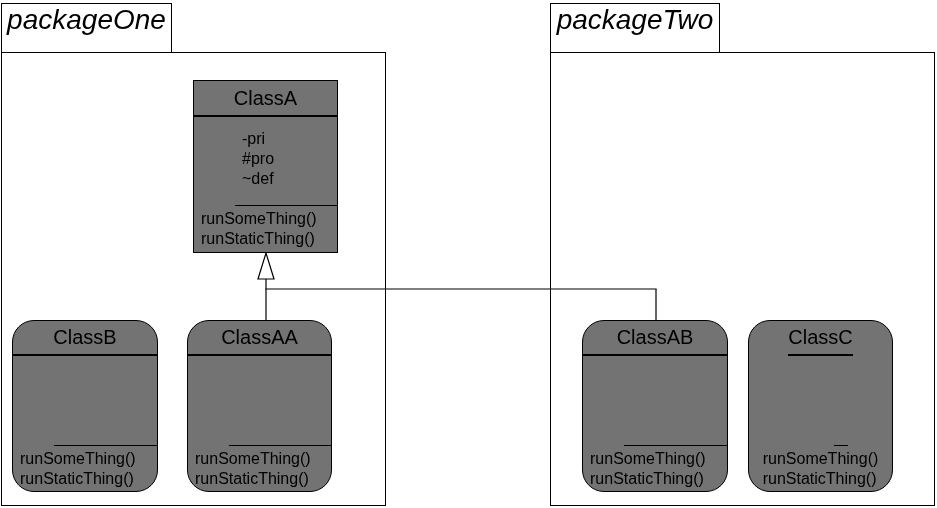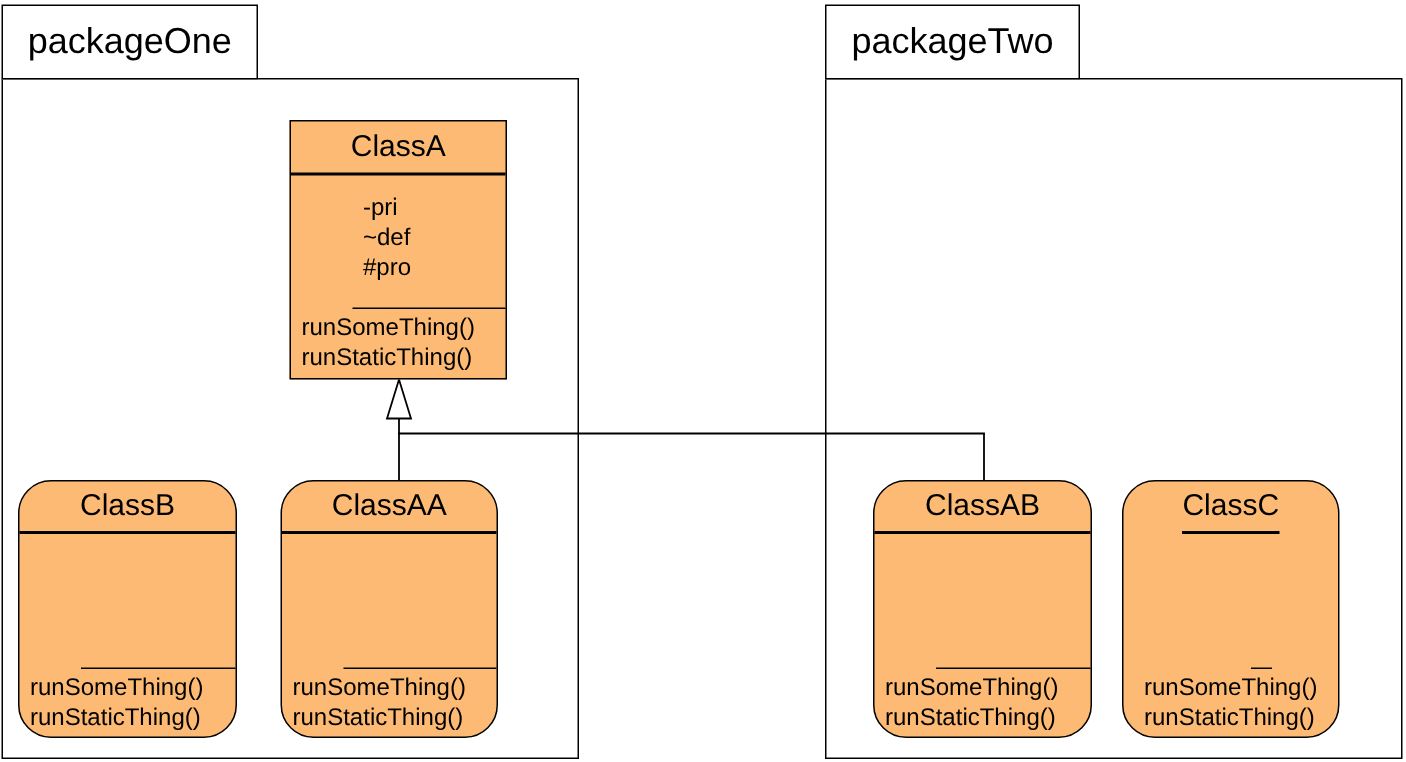--- a/index.html
+++ b/index.html
@@ -16,24 +16,24 @@
     color: #000000;
     overflow: hidden;
   }
   
   .pkg-tab {
     position: absolute;
     box-sizing: border-box;
     border: 1px solid #000;
     background: #fff;
     display: flex;
-    align-items: center;
     justify-content: center;
-    font-size: 24px;
+    font-size: 28px;
     z-index: 1;
+    font-style: italic;
   }
   .pkg-body {
     position: absolute;
     box-sizing: border-box;
     border: 1px solid #000;
     background: #fff;
     z-index: 0;
   }
   #pkg1-tab  { left: 1px;   top: 3px;  width: 171px; height: 50px; }
   #pkg1-body { left: 1px;   top: 52px; width: 385px; height: 454px; }
@@ -47,21 +47,21 @@
     z-index: 2;
   }
   .edges line    { stroke: #000; stroke-width: 1.2; }
   .edges polygon { fill: #fff; stroke: #000; stroke-width: 1.2; }
 
   
   .class-box {
     position: absolute;
     box-sizing: border-box;
     border: 1.5px solid #000;
-    background: #fdba74;
+    background: #737373;
     display: flex;
     flex-direction: column;
     z-index: 3;
   }
   .class-title {
     box-sizing: border-box;
     border-bottom: 2px solid #000;
     display: flex;
     align-items: center;
     justify-content: center;
@@ -121,22 +121,22 @@
     <polygon points="266,253 258,279 274,279"></polygon>
     <line x1="266" y1="279" x2="266" y2="320"></line>
     <line x1="265.4" y1="289" x2="656.6" y2="289"></line>
     <line x1="656" y1="289" x2="656" y2="320"></line>
   </svg>
 
   <div class="class-box" id="cls-a">
     <div class="class-title">ClassA</div>
     <div class="class-attrs">
       <span class="member">-pri</span>
+      <span class="member">#pro</span>
       <span class="member">~def</span>
-      <span class="member">#pro</span>
     </div>
     <div class="class-methods">
       <span class="member">runSomeThing()</span>
       <span class="member static">runStaticThing()</span>
     </div>
   </div>
 
   <div class="class-box row-box" id="cls-b">
     <div class="class-title">ClassB</div>
     <div class="class-attrs"></div>

